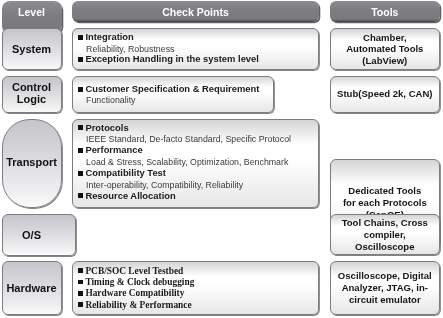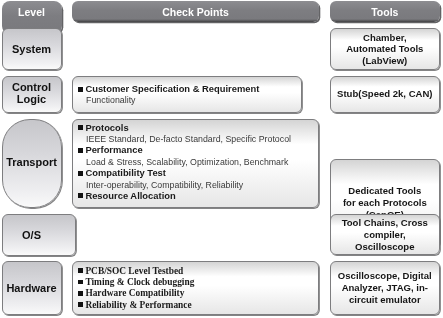--- a/index.html
+++ b/index.html
@@ -30,30 +30,37 @@
     </div>
     <div class="cell hdr" style="left:72px;top:1.4px;width:247px;height:20.9px;">
       <span class="txt hdt" style="left:123.5px;top:10.2565px;transform:translateX(-50%);">Check Points</span>
     </div>
     <div class="cell hdr" style="left:329.8px;top:1.4px;width:110px;height:20.9px;">
       <span class="txt hdt" style="left:55px;top:10.2565px;transform:translateX(-50%);">Tools</span>
     </div>
     <div class="cell lvl" style="left:1.5px;top:28.1px;width:60px;height:42.1px;">
       <span class="txt lvt" style="left:29px;top:19.783px;transform:translateX(-50%);">System</span>
     </div>
+    <div class="cell body" style="left:72px;top:28.1px;width:247px;height:42.1px;">
+      <span class="bul" style="left:4.700000000000003px;top:5.799999999999999px;"></span>
+      <span class="txt t1" style="left:12.400000000000006px;top:8.138199999999998px;">Integration</span>
+      <span class="txt t2" style="left:13.099999999999994px;top:19.4464px;">Reliability, Robustness</span>
+      <span class="bul" style="left:4.700000000000003px;top:28px;"></span>
+      <span class="txt t1" style="left:12.400000000000006px;top:30.3382px;">Exception Handling in the system level</span>
+    </div>
     <div class="cell tool" style="left:329.8px;top:28.1px;width:110px;height:42.1px;">
       <span class="txt tlt" style="left:54px;top:8.68615px;transform:translateX(-50%);">Chamber,</span>
       <span class="txt tlt" style="left:54px;top:20.18615px;transform:translateX(-50%);">Automated Tools</span>
       <span class="txt tlt" style="left:54px;top:31.686149999999994px;transform:translateX(-50%);">(LabView)</span>
     </div>
     <div class="cell lvl" style="left:1.5px;top:76.2px;width:60px;height:36.5px;">
       <span class="txt lvt" style="left:29px;top:9.482999999999997px;transform:translateX(-50%);">Control</span>
       <span class="txt lvt" style="left:29px;top:21.782999999999994px;transform:translateX(-50%);">Logic</span>
     </div>
-    <div class="cell body" style="left:72px;top:76.2px;width:230px;height:36.5px;">
+    <div class="cell body" style="left:72px;top:76.2px;width:202px;height:36.5px;">
       <span class="bul" style="left:4.700000000000003px;top:9.499999999999995px;"></span>
       <span class="txt t1" style="left:12.400000000000006px;top:11.838199999999993px;">Customer Specification &amp; Requirement</span>
       <span class="txt t2" style="left:13.099999999999994px;top:22.746399999999998px;">Functionality</span>
     </div>
     <div class="cell tool" style="left:329.8px;top:76.2px;width:110px;height:36.5px;">
       <span class="txt tlt" style="left:54px;top:16.48615px;transform:translateX(-50%);">Stub(Speed 2k, CAN)</span>
     </div>
     <div class="cell lvl" style="left:1.5px;top:118.9px;width:60px;height:89.3px;border-radius:28px;">
       <span class="txt lvt" style="left:29px;top:42.48299999999998px;transform:translateX(-50%);">Transport</span>
     </div>

